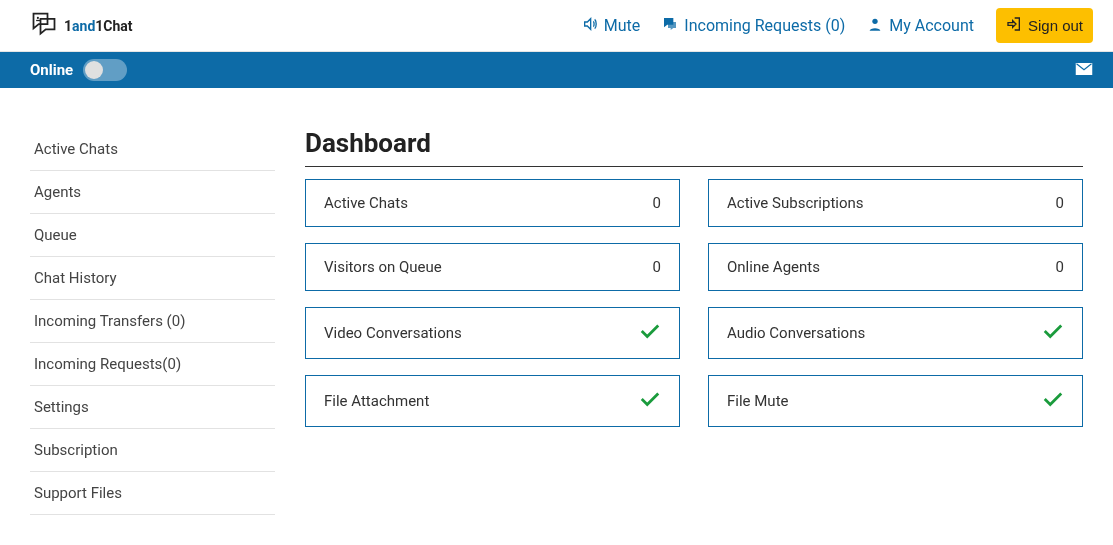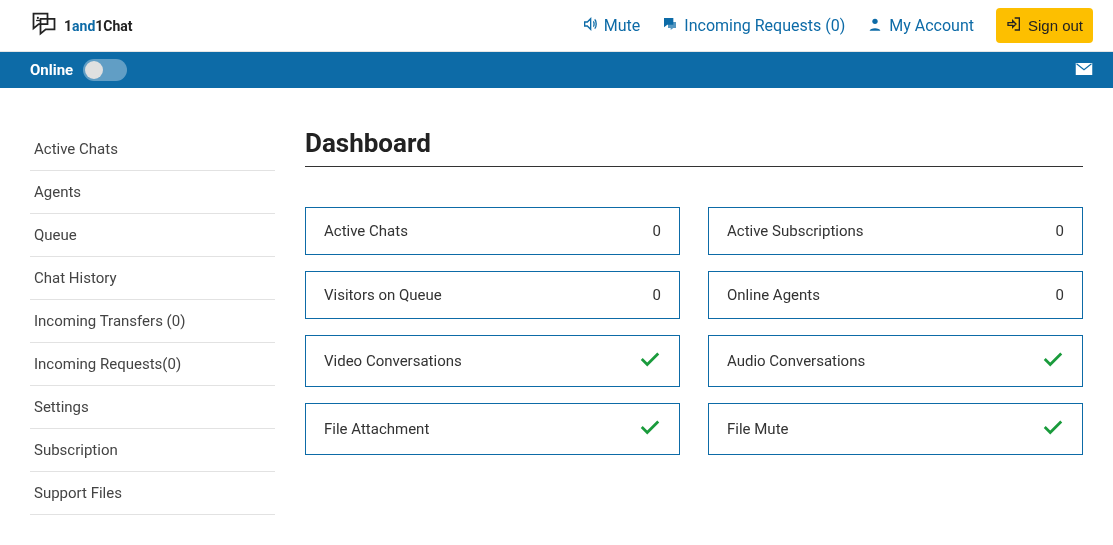--- a/index.html
+++ b/index.html
@@ -29,21 +29,21 @@
   .toggle-knob {
     position: absolute; top: 2px; left: 2px; width: 18px; height: 18px; background: #e0e0e0; border-radius: 50%;
   }
   .mail-icon svg { width: 18px; height: 14px; fill: #fff; }
   .main { display: flex; padding-top: 40px; }
   .sidebar { width: 275px; padding-left: 30px; }
   .side-item {
     padding: 12px 8px 12px 4px; border-bottom: 1px solid #e2e2e2; color: #444; font-size: 15px; cursor: pointer;
   }
   .content { flex: 1; padding: 0 30px 0 30px; }
-  .page-title { font-size: 26px; font-weight: 700; color: #222; padding-bottom: 8px; border-bottom: 1px solid #333; margin-bottom: 40px; }
+  .page-title { font-size: 26px; font-weight: 700; color: #222; padding-bottom: 8px; border-bottom: 1px solid #333; margin-bottom: 12px; }
   .cards { display: grid; grid-template-columns: 1fr 1fr; gap: 16px 28px; max-width: 780px; }
   .card {
     border: 1px solid #0d6ba7; padding: 14px 18px; display: flex; align-items: center; justify-content: space-between;
     font-size: 15px; color: #333; background: #fff; cursor: pointer;
   }
   .card .val { color: #333; }
   .card .check svg { width: 22px; height: 18px; stroke: #1a9b3c; fill: none; stroke-width: 3; }
 </style>
 </head>
 <body>

